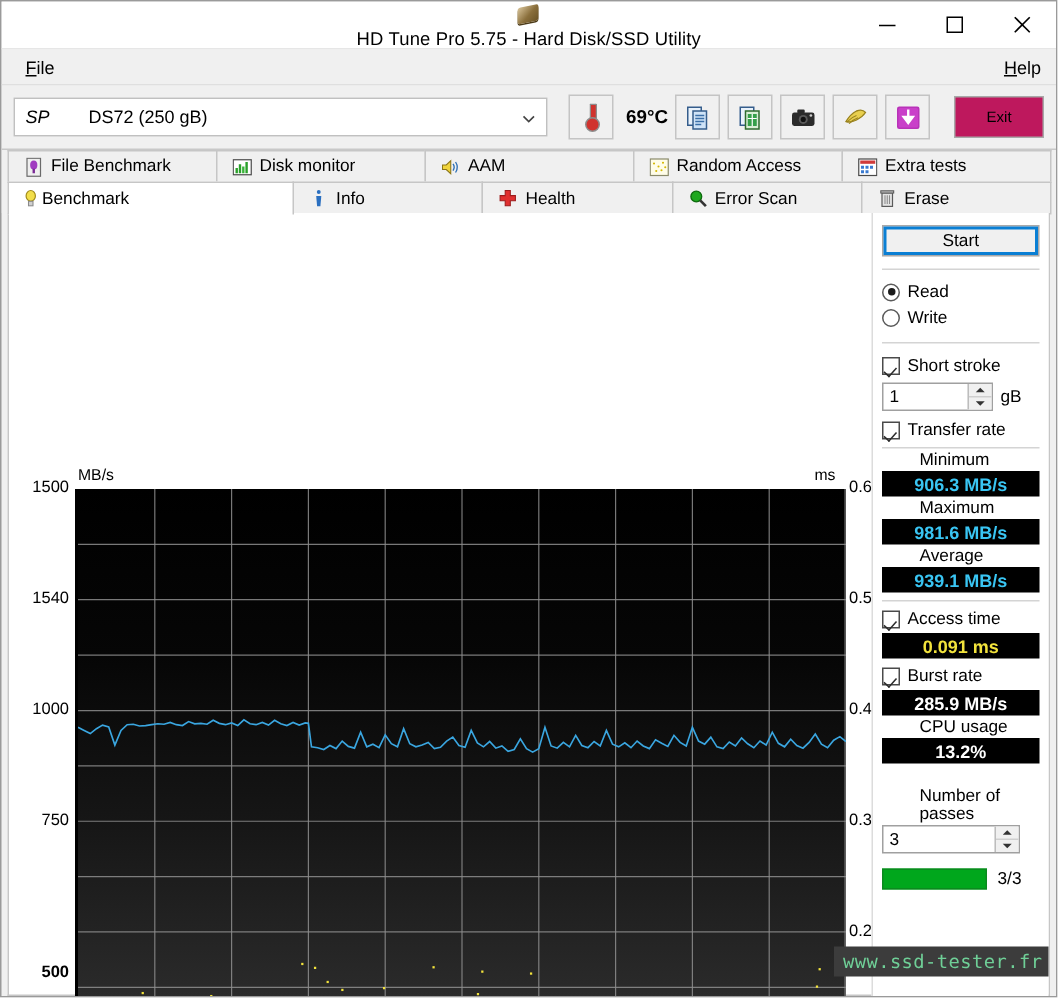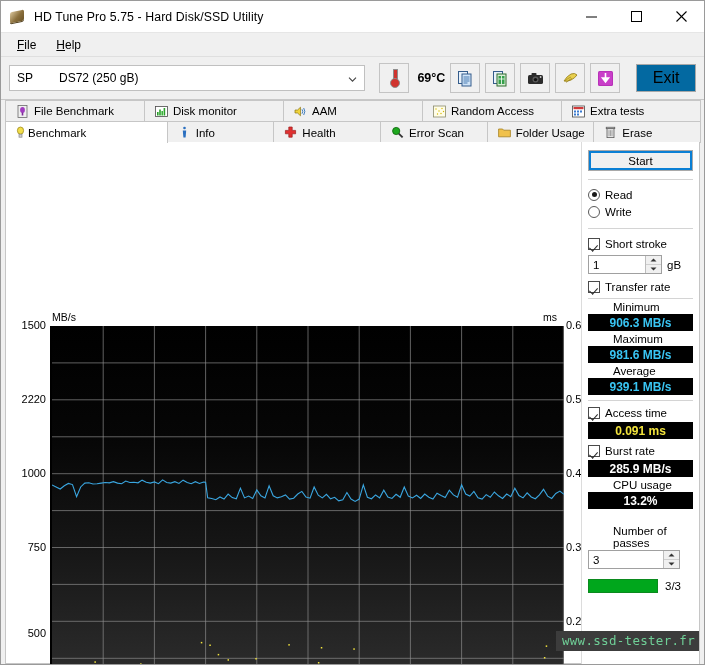--- a/index.html
+++ b/index.html
@@ -15,20 +15,21 @@
     border:1px solid #9a9a9a;
     box-sizing:border-box;
     overflow:hidden;
   }
 
   
   .titlebar{
     position:relative;height:31px;background:#ffffff;
     display:flex;align-items:center;
     border-bottom:1px solid #e6e6e6;
+    flex-direction:column;
   }
   .tb-icon{
     width:18px;height:18px;margin-left:8px;margin-right:7px;
     position:relative;flex:none;
   }
   .tb-icon .diamond{
     position:absolute;left:1px;top:3px;width:14px;height:11px;
     background:linear-gradient(135deg,#d8c49a 0%,#8a6f3c 55%,#6a5326 100%);
     transform:skewY(-12deg);
     border-radius:2px;
@@ -41,39 +42,39 @@
   .tb-btns{position:absolute;right:0;top:0;height:31px;display:flex;}
   .tb-btn{
     width:45px;height:31px;display:flex;align-items:center;justify-content:center;
     font-size:13px;color:#000;
   }
   .tb-btn svg{display:block;}
 
   
   .menubar{
     height:23px;background:#f0f0f0;display:flex;align-items:center;
-    padding-left:6px;border-bottom:1px solid #dfdfdf;
+    padding-left:6px;border-bottom:1px solid #dfdfdf;justify-content:space-between;
   }
   .menuitem{
     font-size:12px;color:#000;padding:2px 10px;
   }
   .menuitem u{text-decoration:underline;}
 
   
   .toolbar{
     height:42px;background:#f0f0f0;display:flex;align-items:center;
     padding:0 8px;gap:0;position:relative;
     border-bottom:1px solid #c8c8c8;
   }
   .drivesel{
     width:355px;height:24px;background:#fff;border:1px solid #c0c0c0;
     display:flex;align-items:center;position:relative;
     font-size:12px;color:#000;
   }
-  .drivesel .dv-brand{padding-left:7px;width:42px;}
+  .drivesel .dv-brand{padding-left:7px;width:42px;font-style:italic;}
   .drivesel .dv-model{}
   .drivesel .chev{
     position:absolute;right:7px;top:50%;transform:translateY(-60%);
     width:9px;height:9px;
   }
   .temp-box{
     margin-left:14px;height:28px;min-width:22px;background:#f0f0f0;
     border:1px solid #c4c4c4;display:flex;align-items:center;justify-content:center;
     padding:0 3px;
   }
@@ -88,22 +89,22 @@
   }
   .temp-val{
     margin-left:8px;font-size:12.5px;font-weight:bold;color:#000;
   }
   .tb-spacer{flex:1;}
   .icon-btn{
     width:28px;height:28px;background:#f0f0f0;border:1px solid #c4c4c4;
     display:flex;align-items:center;justify-content:center;margin-left:5px;
   }
   .exit-btn{
-    margin-left:16px;width:58px;height:26px;background:#0369a1;border:1px solid #a8a8a8;
-    font-size:16px;color:#000;display:flex;align-items:center;justify-content:center;
+    margin-left:16px;width:58px;height:26px;background:#be185d;border:1px solid #a8a8a8;
+    font-size:10px;color:#000;display:flex;align-items:center;justify-content:center;
   }
 
   
   .tabs-wrap{background:#f0f0f0;padding:0 4px;position:relative;}
   .tabrow{display:flex;height:21px;}
   .tab{
     flex:1;display:flex;align-items:center;gap:5px;
     background:#f0f0f0;border:1px solid #c6c6c6;border-bottom:none;
     font-size:11.5px;color:#000;padding-left:10px;
     box-sizing:border-box;margin-right:-1px;
@@ -405,52 +406,44 @@
           <svg width="13" height="13" viewBox="0 0 13 13">
               <circle cx="5.2" cy="5" r="3.6" fill="#1fa81f" stroke="#0e6b0e" stroke-width="0.9"></circle>
               <line x1="7.8" y1="7.6" x2="11.6" y2="11.4" stroke="#333" stroke-width="1.8"></line>
             </svg>
         </span>
         <span>Error Scan</span>
       </div>
       <div class="tab">
         <span class="ticon">
           <svg width="13" height="13" viewBox="0 0 13 13">
-              <path d="M0.6 3 h4 l1 1.2 h6.8 v6.6 h-11.8 Z" fill="#f0c14b" stroke="#a5801f" stroke-width="0.8"></path>
-            </svg>
-        </span>
-        <span>Folder Usage</span>
-      </div>
-      <div class="tab">
-        <span class="ticon">
-          <svg width="13" height="13" viewBox="0 0 13 13">
               <rect x="3" y="2.6" width="7" height="9" fill="#e3e3e3" stroke="#5a5a5a" stroke-width="0.8"></rect>
               <rect x="2.2" y="1.2" width="8.6" height="1.5" fill="#bdbdbd" stroke="#5a5a5a" stroke-width="0.7"></rect>
               <line x1="5" y1="4.2" x2="5" y2="10" stroke="#8a8a8a" stroke-width="0.7"></line>
               <line x1="6.5" y1="4.2" x2="6.5" y2="10" stroke="#8a8a8a" stroke-width="0.7"></line>
               <line x1="8" y1="4.2" x2="8" y2="10" stroke="#8a8a8a" stroke-width="0.7"></line>
             </svg>
         </span>
         <span>Erase</span>
       </div>
     </div>
   </div>
 
   <div class="content">
 
     <div class="chart-area">
 
       <div class="unit-label" style="left:46px;top:157px;">MB/s</div>
       <div class="unit-label" style="left:537px;top:157px;">ms</div>
 
       <div class="ytick-l" style="left:4px;top:165px;">1500</div>
-      <div class="ytick-l" style="left:4px;top:239px;">2220</div>
+      <div class="ytick-l" style="left:4px;top:239px;">1540</div>
       <div class="ytick-l" style="left:4px;top:313px;">1000</div>
       <div class="ytick-l" style="left:4px;top:387px;">750</div>
-      <div class="ytick-l" style="left:4px;top:473px;">500</div>
+      <div class="ytick-l" style="left:4px;top:488px;font-weight:bold;">500</div>
 
       <div class="ytick-r" style="left:560px;top:165px;">0.60</div>
       <div class="ytick-r" style="left:560px;top:239px;">0.50</div>
       <div class="ytick-r" style="left:560px;top:313px;">0.40</div>
       <div class="ytick-r" style="left:560px;top:387px;">0.30</div>
       <div class="ytick-r" style="left:560px;top:461px;">0.20</div>
 
       <div class="plot">
         <svg width="512" height="443" viewBox="0 0 512 443">
 

